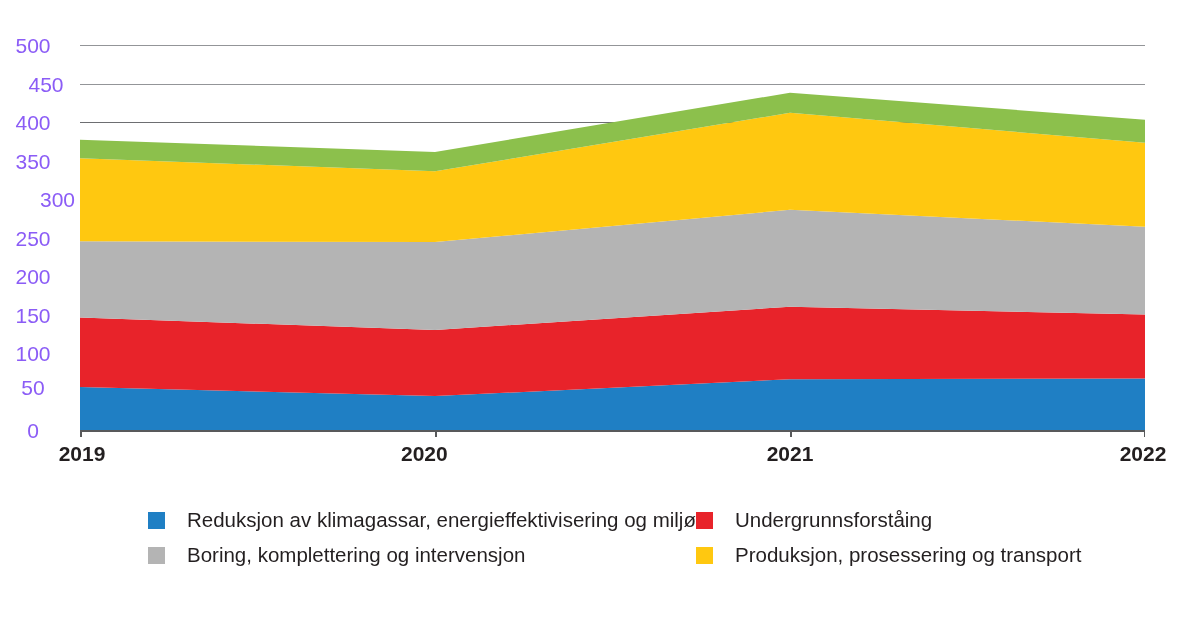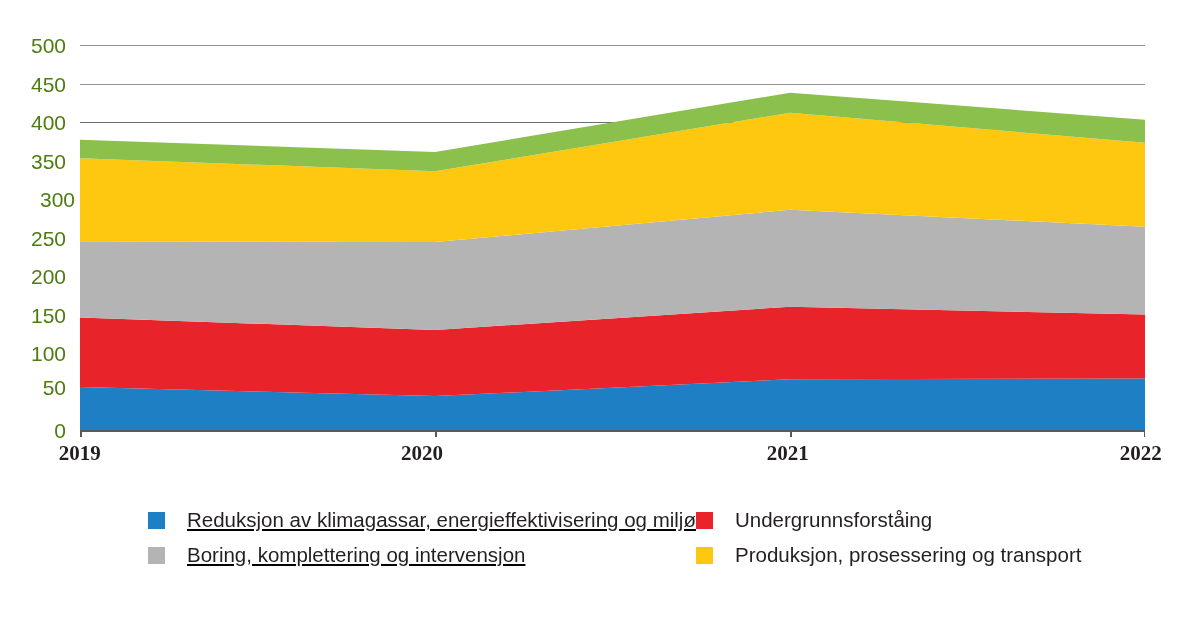--- a/index.html
+++ b/index.html
@@ -28,23 +28,23 @@
     left: 80px; top: 45px;
     width: 1065px; height: 385px;
   }
   #svg-areas { position: absolute; left: 0; top: 0; }
 
   
   .ytick-label {
     position: absolute;
     right: 0;
     width: 52px;
-    text-align: right;
+    text-align: center;
     font-size: 21px;
-    color: #4d7c0f;
+    color: #8b5cf6;
     line-height: 1;
     transform: translateY(-50%);
     white-space: nowrap;
   }
   .gridline {
     position: absolute;
     left: 80px;
     width: 1065px;
     height: 1px;
     background: #6d6e71;
@@ -65,40 +65,39 @@
     background: #58595b;
   }
   .xtick-label {
     position: absolute;
     top: 443px;
     font-size: 21px;
     font-weight: bold;
     color: #231f20;
     line-height: 1;
     white-space: nowrap;
-    font-family: Liberation Serif, serif;
   }
 
   
   #legend {
     position: absolute;
     left: 148px; top: 505px;
     width: 1000px;
   }
   .legend-row {
     display: flex;
     align-items: flex-start;
     height: 35px;
   }
   .legend-item {
     display: flex;
     align-items: center;
     height: 30px;
   }
-  .legend-item.col1 { width: 548px; text-decoration: underline; }
+  .legend-item.col1 { width: 548px; }
   .legend-item.col2 { width: 430px; }
   .swatch {
     width: 17px; height: 17px;
     flex: 0 0 17px;
     margin-right: 22px;
   }
   .legend-label {
     font-size: 20.5px;
     color: #231f20;
     line-height: 1;

